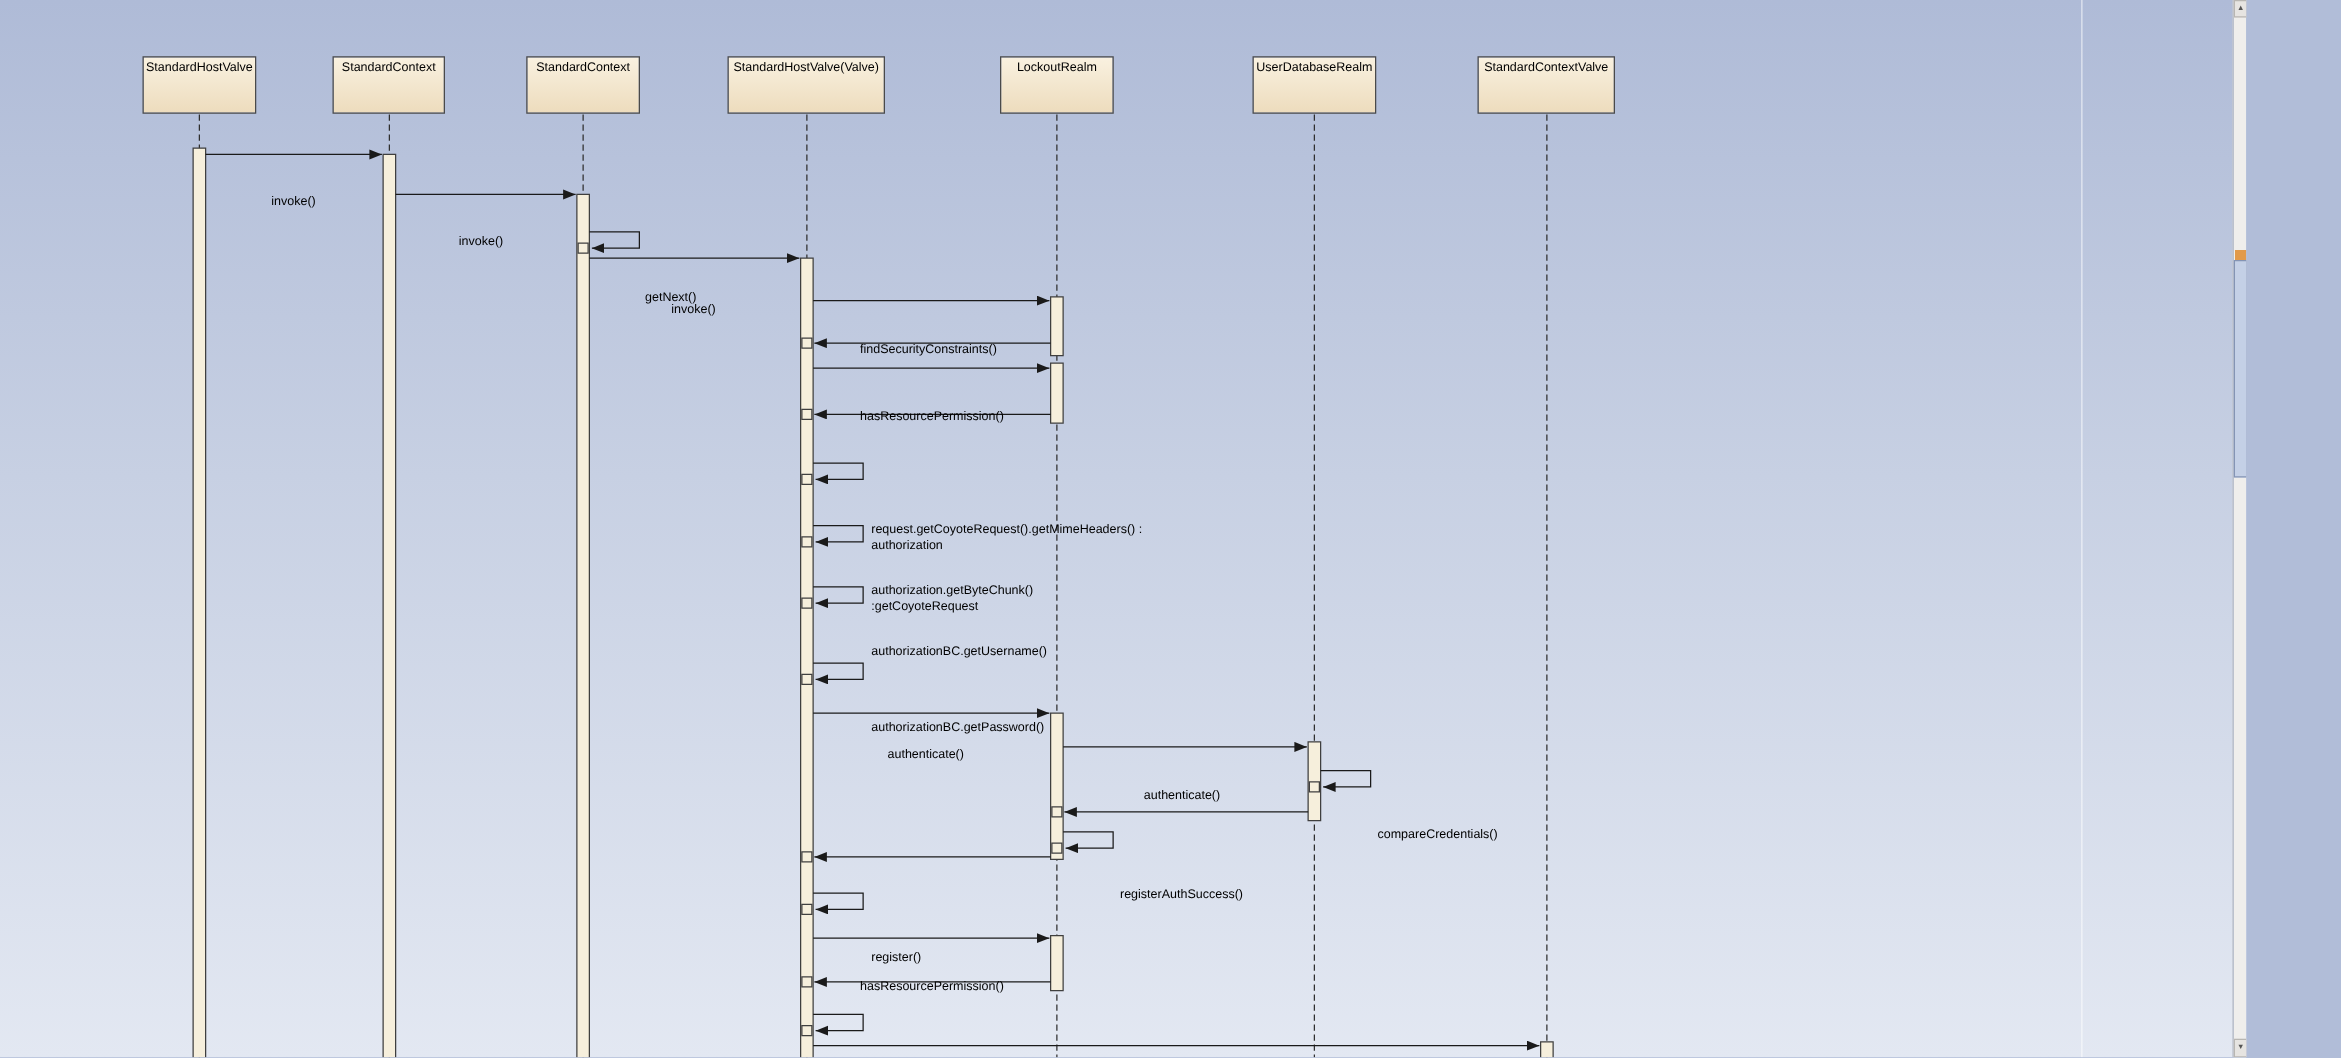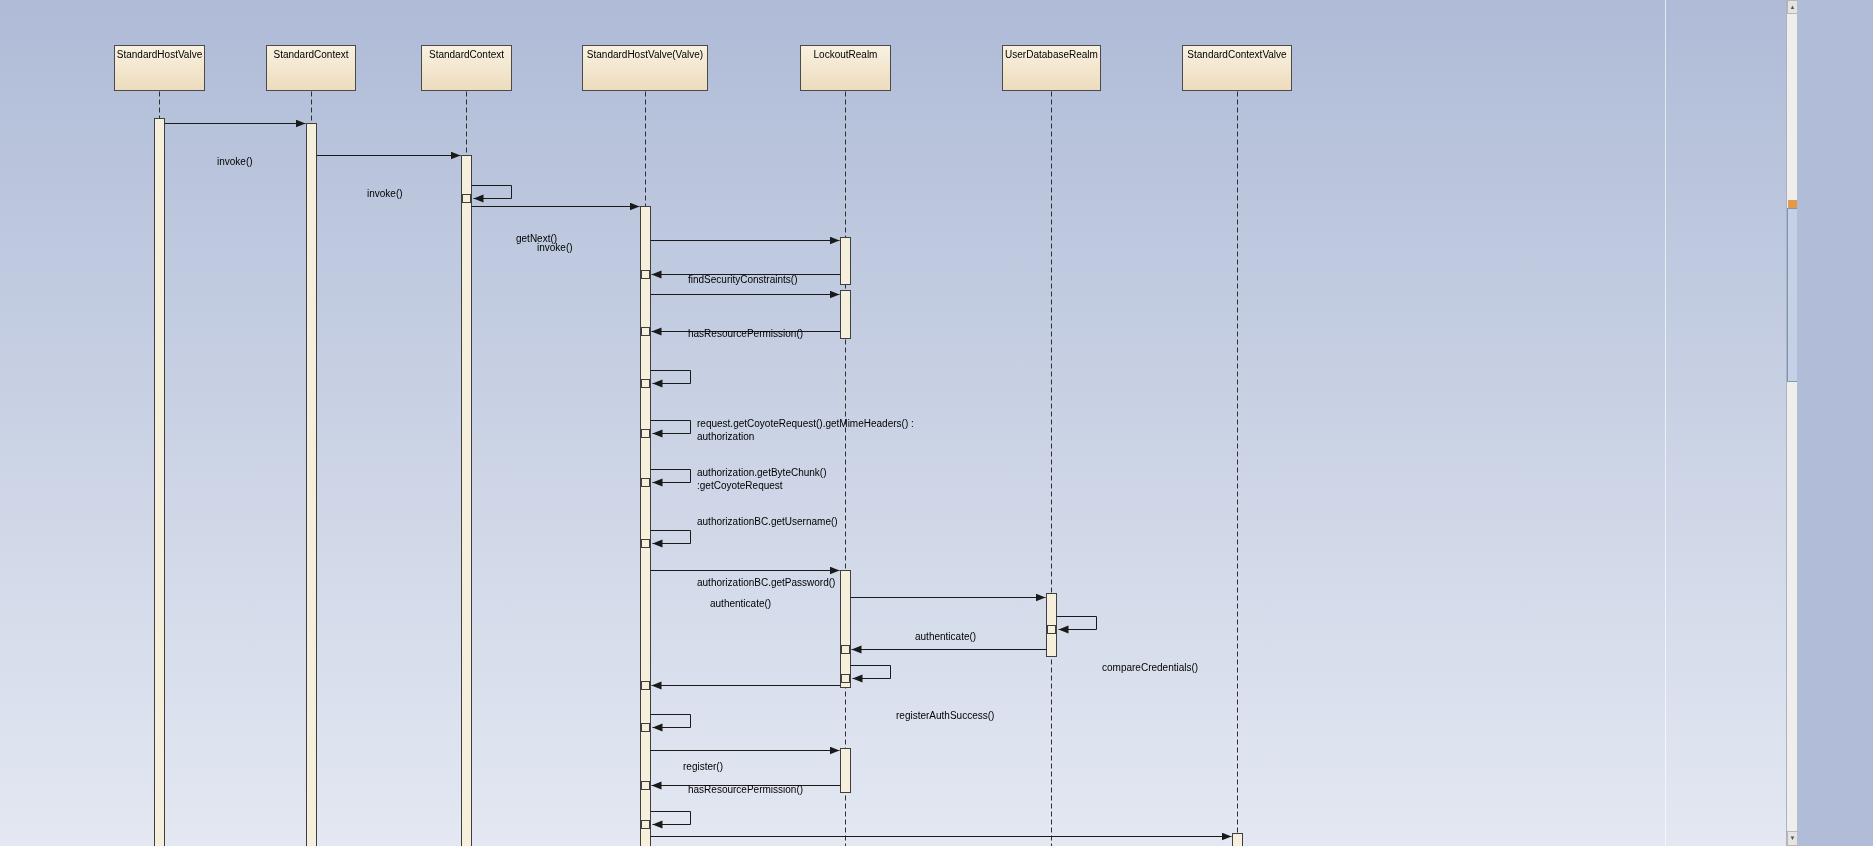--- a/index.html
+++ b/index.html
@@ -135,21 +135,21 @@
   <div class="mlabel two" style="left:697px;top:418px">
     <div>authorization.getByteChunk()</div>
     <div>:getCoyoteRequest</div>
   </div>
   <div class="mlabel" style="left:697px;top:468px">authorizationBC.getUsername()</div>
   <div class="mlabel" style="left:697px;top:529px">authorizationBC.getPassword()</div>
   <div class="mlabel" style="left:710px;top:550px">authenticate()</div>
   <div class="mlabel" style="left:915px;top:583px">authenticate()</div>
   <div class="mlabel" style="left:1102px;top:614px">compareCredentials()</div>
   <div class="mlabel" style="left:896px;top:662px">registerAuthSuccess()</div>
-  <div class="mlabel" style="left:683px;top:713px">register()</div>
+  <div class="mlabel" style="left:697px;top:713px">register()</div>
   <div class="mlabel" style="left:688px;top:736px">hasResourcePermission()</div>
   <div class="mlabel" style="left:697px;top:811px">getNext()</div>
   <div class="mlabel" style="left:920px;top:822px">invoke()</div>
 
   <div class="vscroll">
     <div class="sb-btn up">
       <span>▲</span>
     </div>
     <div class="sb-marker"></div>
     <div class="sb-thumb"></div>

